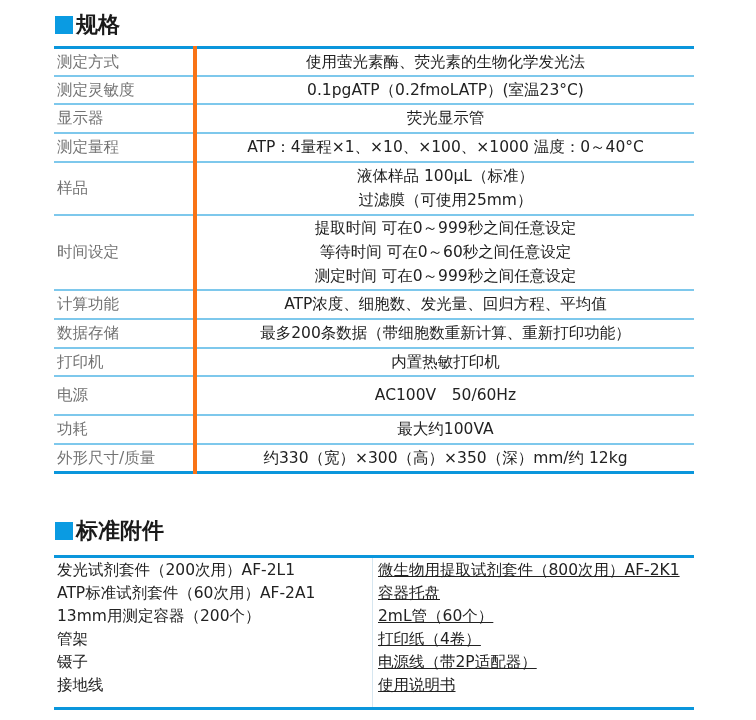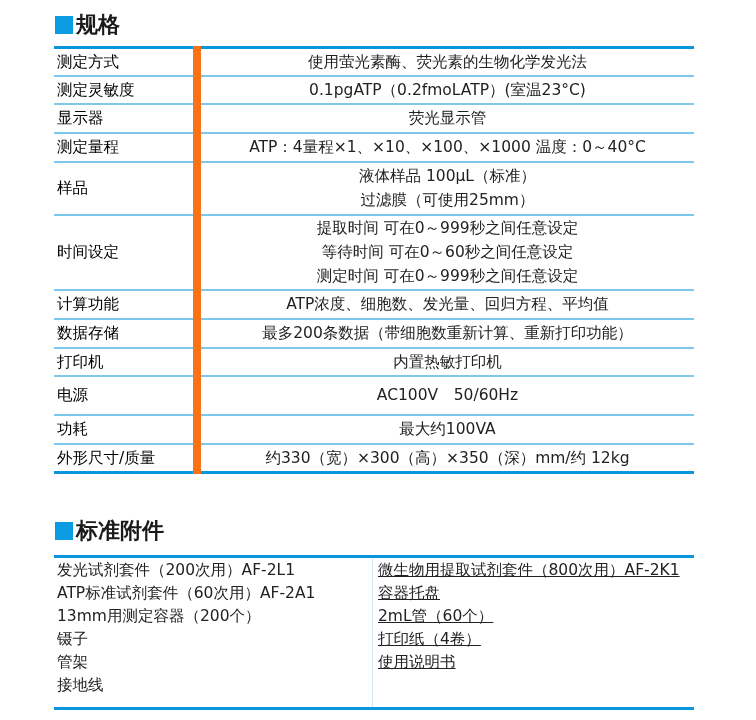--- a/index.html
+++ b/index.html
@@ -8,21 +8,21 @@
   .section-title { position: absolute; left: 55px; font-size: 22px; font-weight: bold;
                    color: #1a1a1a; display: flex; align-items: center; line-height: 1; }
   .section-title .sq { display: inline-block; width: 18px; height: 18px; background: #0a9be2; margin-right: 3px; }
   #spec-title { top: 14px; }
   #acc-title { top: 520px; }
 
   table.spec { position: absolute; left: 54px; top: 46px; width: 640px; border-collapse: collapse; }
   table.spec { border-top: 3px solid #0a96dc; border-bottom: 3px solid #0a96dc; }
   table.spec td { border-bottom: 2px solid #7ec8ec; padding: 0; font-size: 15.5px; line-height: 24px; }
   table.spec tr:last-child td { border-bottom: none; }
-  table.spec td.lbl { width: 136px; color: #000000; padding-left: 3px; vertical-align: middle; border-right: 8px solid #f97316; }
+  table.spec td.lbl { width: 136px; color: #737373; padding-left: 3px; vertical-align: middle; border-right: 4px solid #f97316; }
   table.spec td.val { text-align: center; color: #222; }
   .vline { display: block; }
 
   .acc { position: absolute; left: 54px; top: 555px; width: 640px;
          border-top: 3px solid #0a96dc; border-bottom: 3px solid #0a96dc; display: flex; }
   .acc .col { box-sizing: border-box; padding-top: 1px; padding-bottom: 10px; }
   .acc .col.left { width: 319px; padding-left: 3px; border-right: 1px solid #d6e6f0; }
   .acc .col.right { flex: 1; padding-left: 5px; text-decoration: underline; }
   .acc .item { font-size: 15.5px; line-height: 23px; color: #222; white-space: nowrap; }
 </style>
@@ -97,24 +97,25 @@
 <div class="section-title" id="acc-title">
   <span class="sq"></span>
   <span>标准附件</span>
 </div>
 
 <div class="acc">
   <div class="col left">
     <div class="item">发光试剂套件（200次用）AF-2L1</div>
     <div class="item">ATP标准试剂套件（60次用）AF-2A1</div>
     <div class="item">13mm用测定容器（200个）</div>
+    <div class="item">管架</div>
     <div class="item">镊子</div>
-    <div class="item">管架</div>
     <div class="item">接地线</div>
   </div>
   <div class="col right">
     <div class="item">微生物用提取试剂套件（800次用）AF-2K1</div>
     <div class="item">容器托盘</div>
     <div class="item">2mL管（60个）</div>
     <div class="item">打印纸（4卷）</div>
+    <div class="item">电源线（带2P适配器）</div>
     <div class="item">使用说明书</div>
   </div>
 </div>
 
 </body></html>

